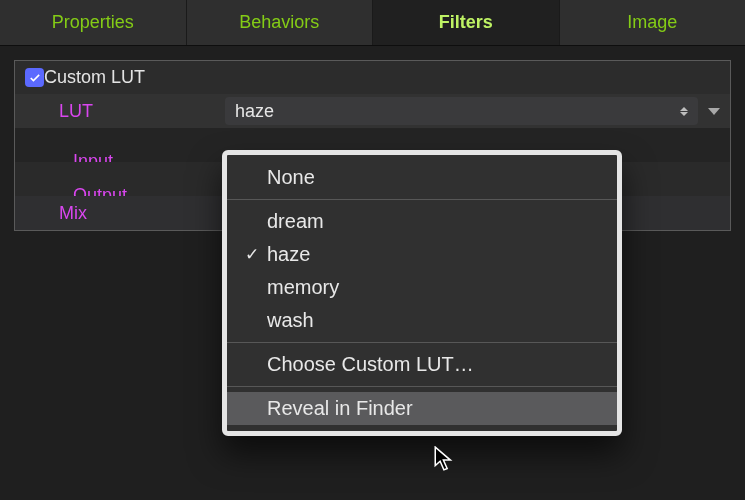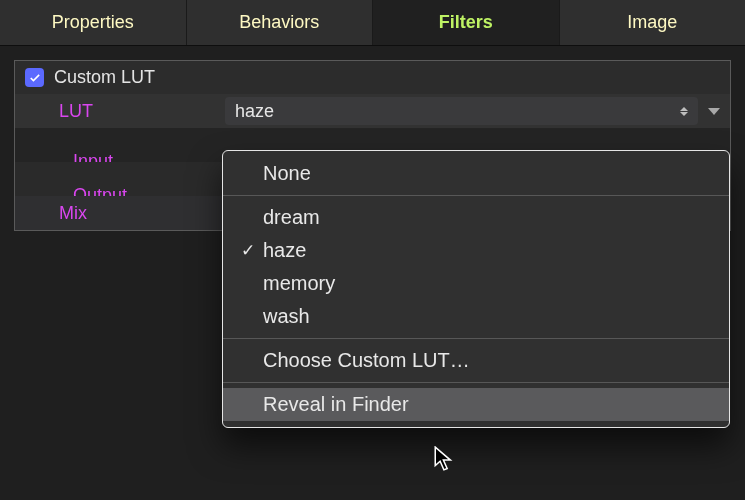--- a/index.html
+++ b/index.html
@@ -18,21 +18,21 @@
     height: 46px;
     background: #303030;
     border-bottom: 1px solid #0e0e0e;
   }
   .tab {
     flex: 1;
     display: flex;
     align-items: center;
     justify-content: center;
     border-right: 1px solid #1a1a1a;
-    color: #fef9c3;
+    color: #84cc16;
     background: #2f2f2f;
   }
   .tab:last-child { border-right: none; text-align: center; }
   .tab.active {
     background: #202020;
     color: #bef264;
     font-weight: 600;
     box-shadow: inset 0 -2px 0 #202020;
   }
 
@@ -40,21 +40,20 @@
   .panel {
     margin: 14px 14px 0 14px;
     border: 1px solid #5a5a5a;
     background: #2a2a2a;
   }
 
   
   .panel-header {
     display: flex;
     align-items: center;
-    gap: 10px;
     padding: 6px 10px;
     background: #2c2c2c;
   }
   .cbox {
     width: 19px; height: 19px;
     border-radius: 4px;
     background: #5b69ff;
     display: flex; align-items: center; justify-content: center;
   }
   .cbox svg { width: 14px; height: 14px; fill: #fff; }
@@ -118,23 +117,23 @@
     border-left: 6px solid transparent;
     border-right: 6px solid transparent;
     margin: 0 10px 0 2px;
     flex: 0 0 auto;
   }
 
   
   .menu {
     position: absolute;
     left: 222px; top: 150px;
-    width: 508px;
+    width: 400px;
     background: #303030;
-    border: 1px solid #e5e5e5;
+    border: 5px solid #e5e5e5;
     border-radius: 6px;
     box-shadow: 0 18px 32px rgba(0,0,0,0.6);
     padding: 6px 0;
     color: #e8e8e8;
     font-size: 20px;
   }
   .menu .item {
     display: flex;
     align-items: center;
     height: 33px;

